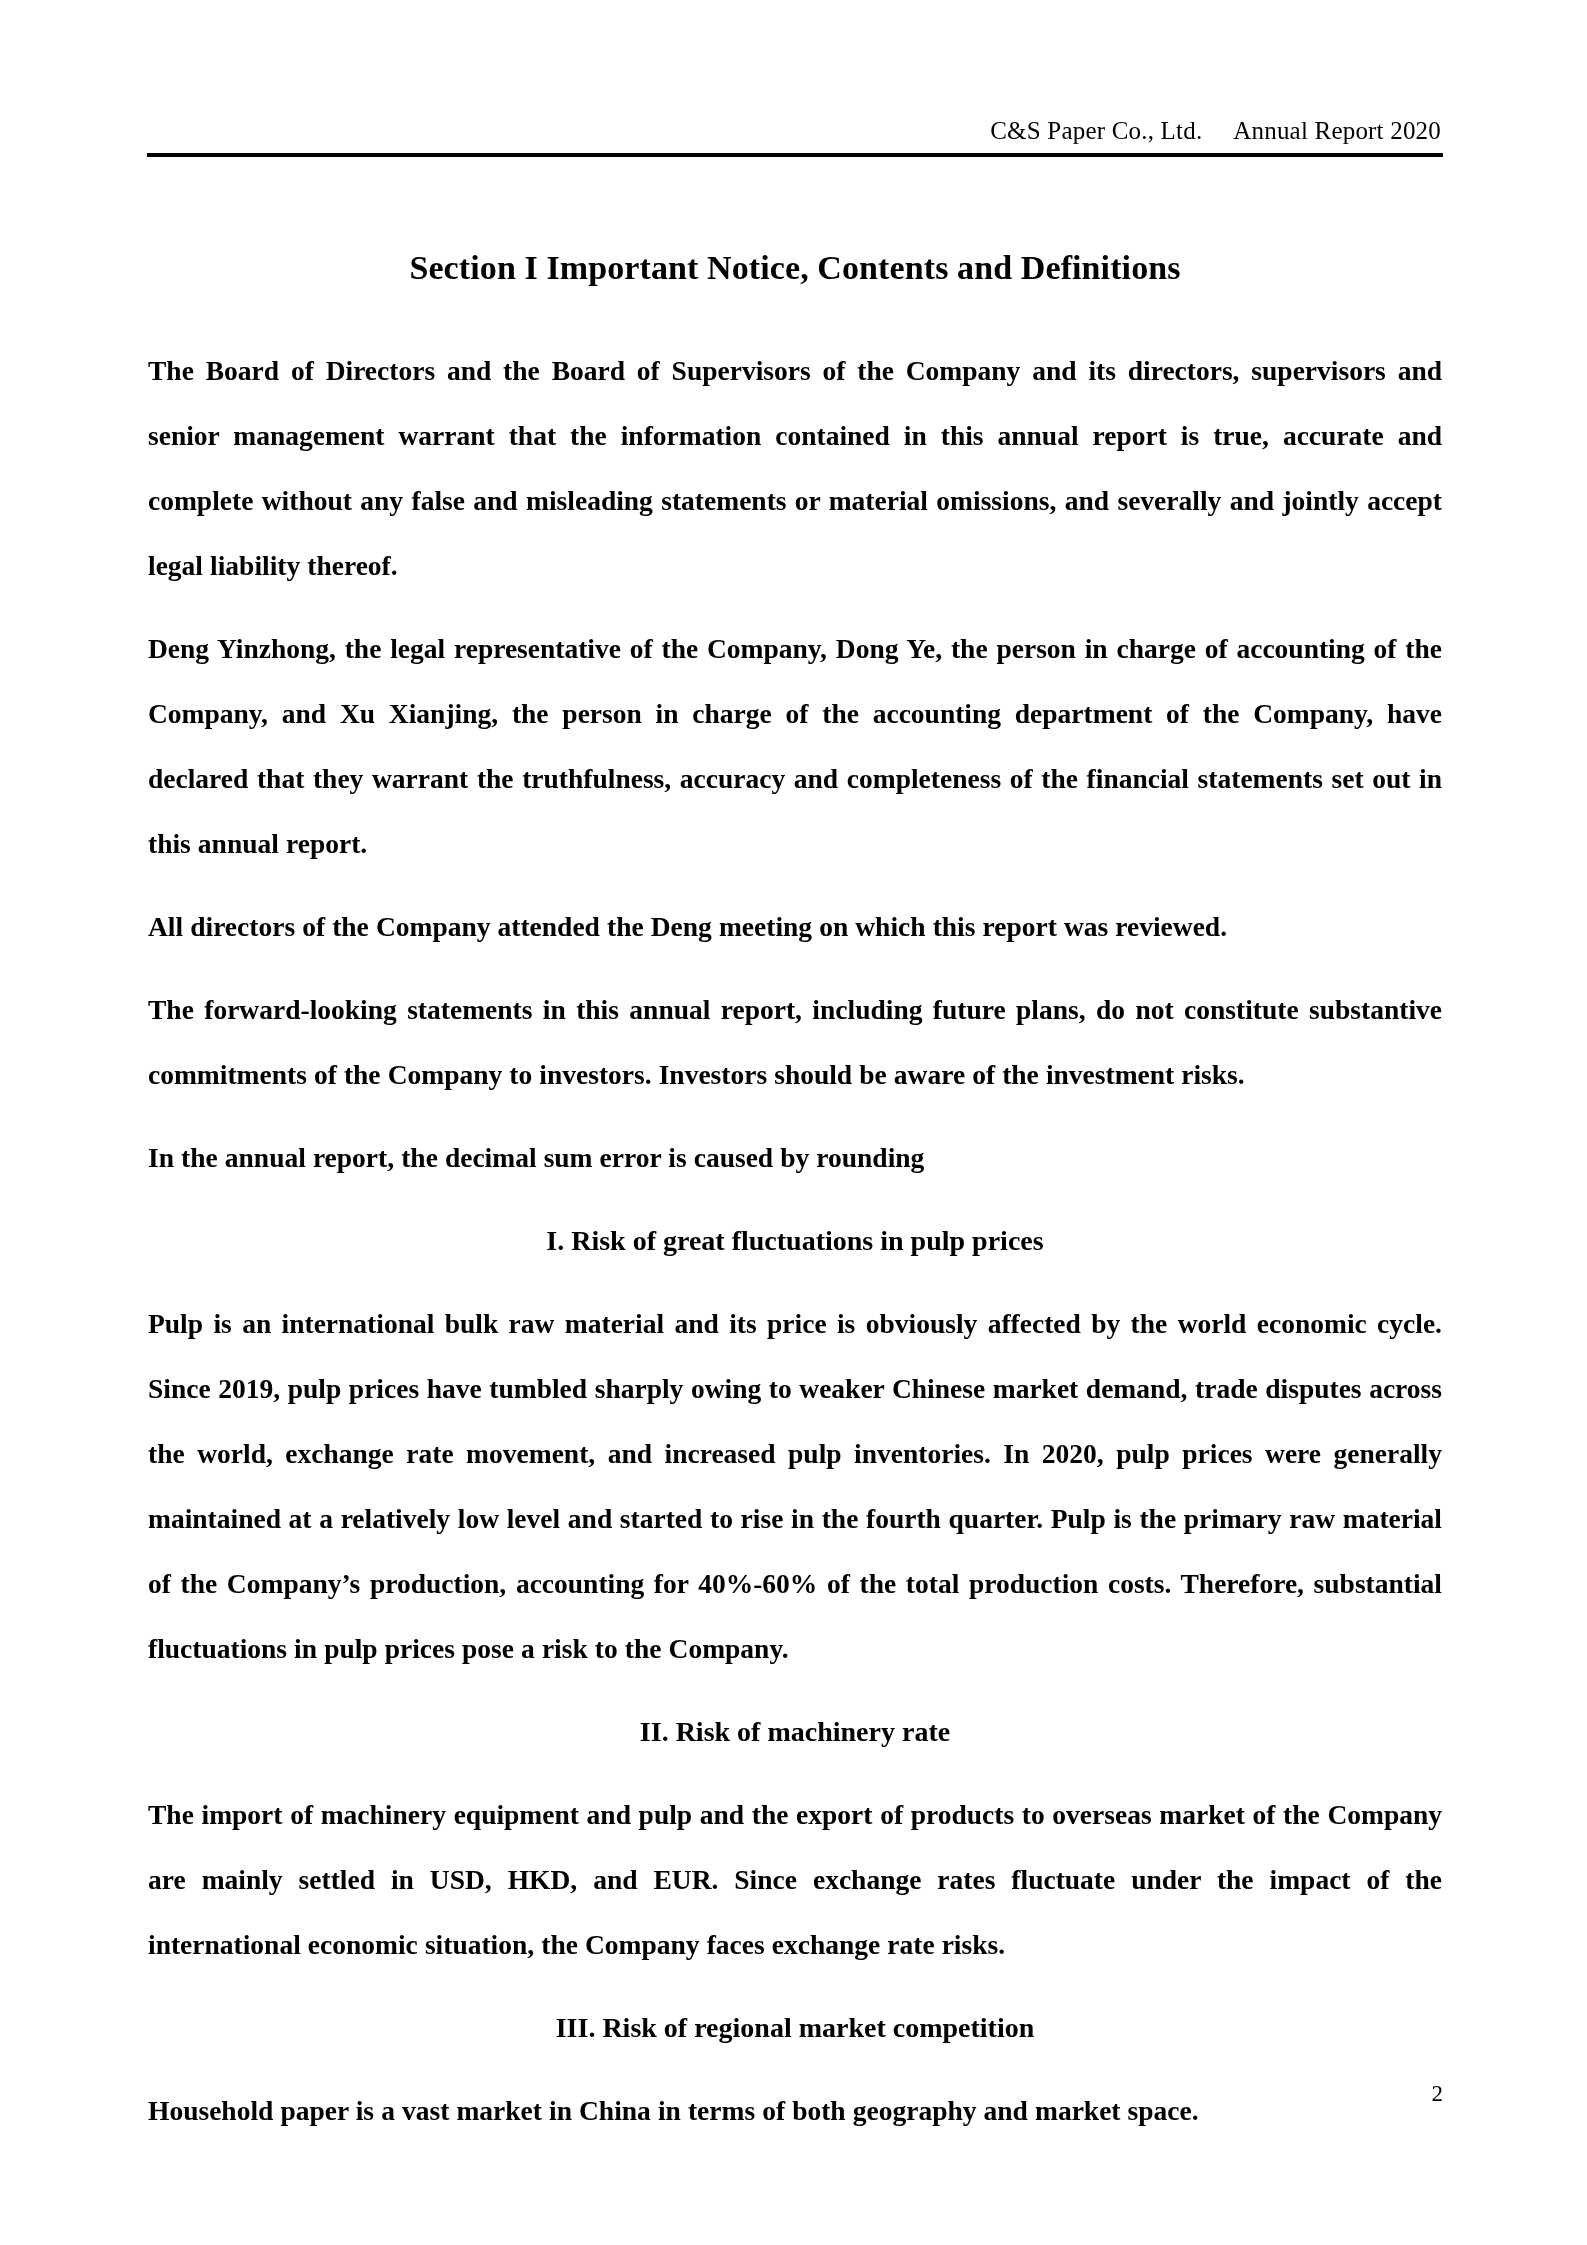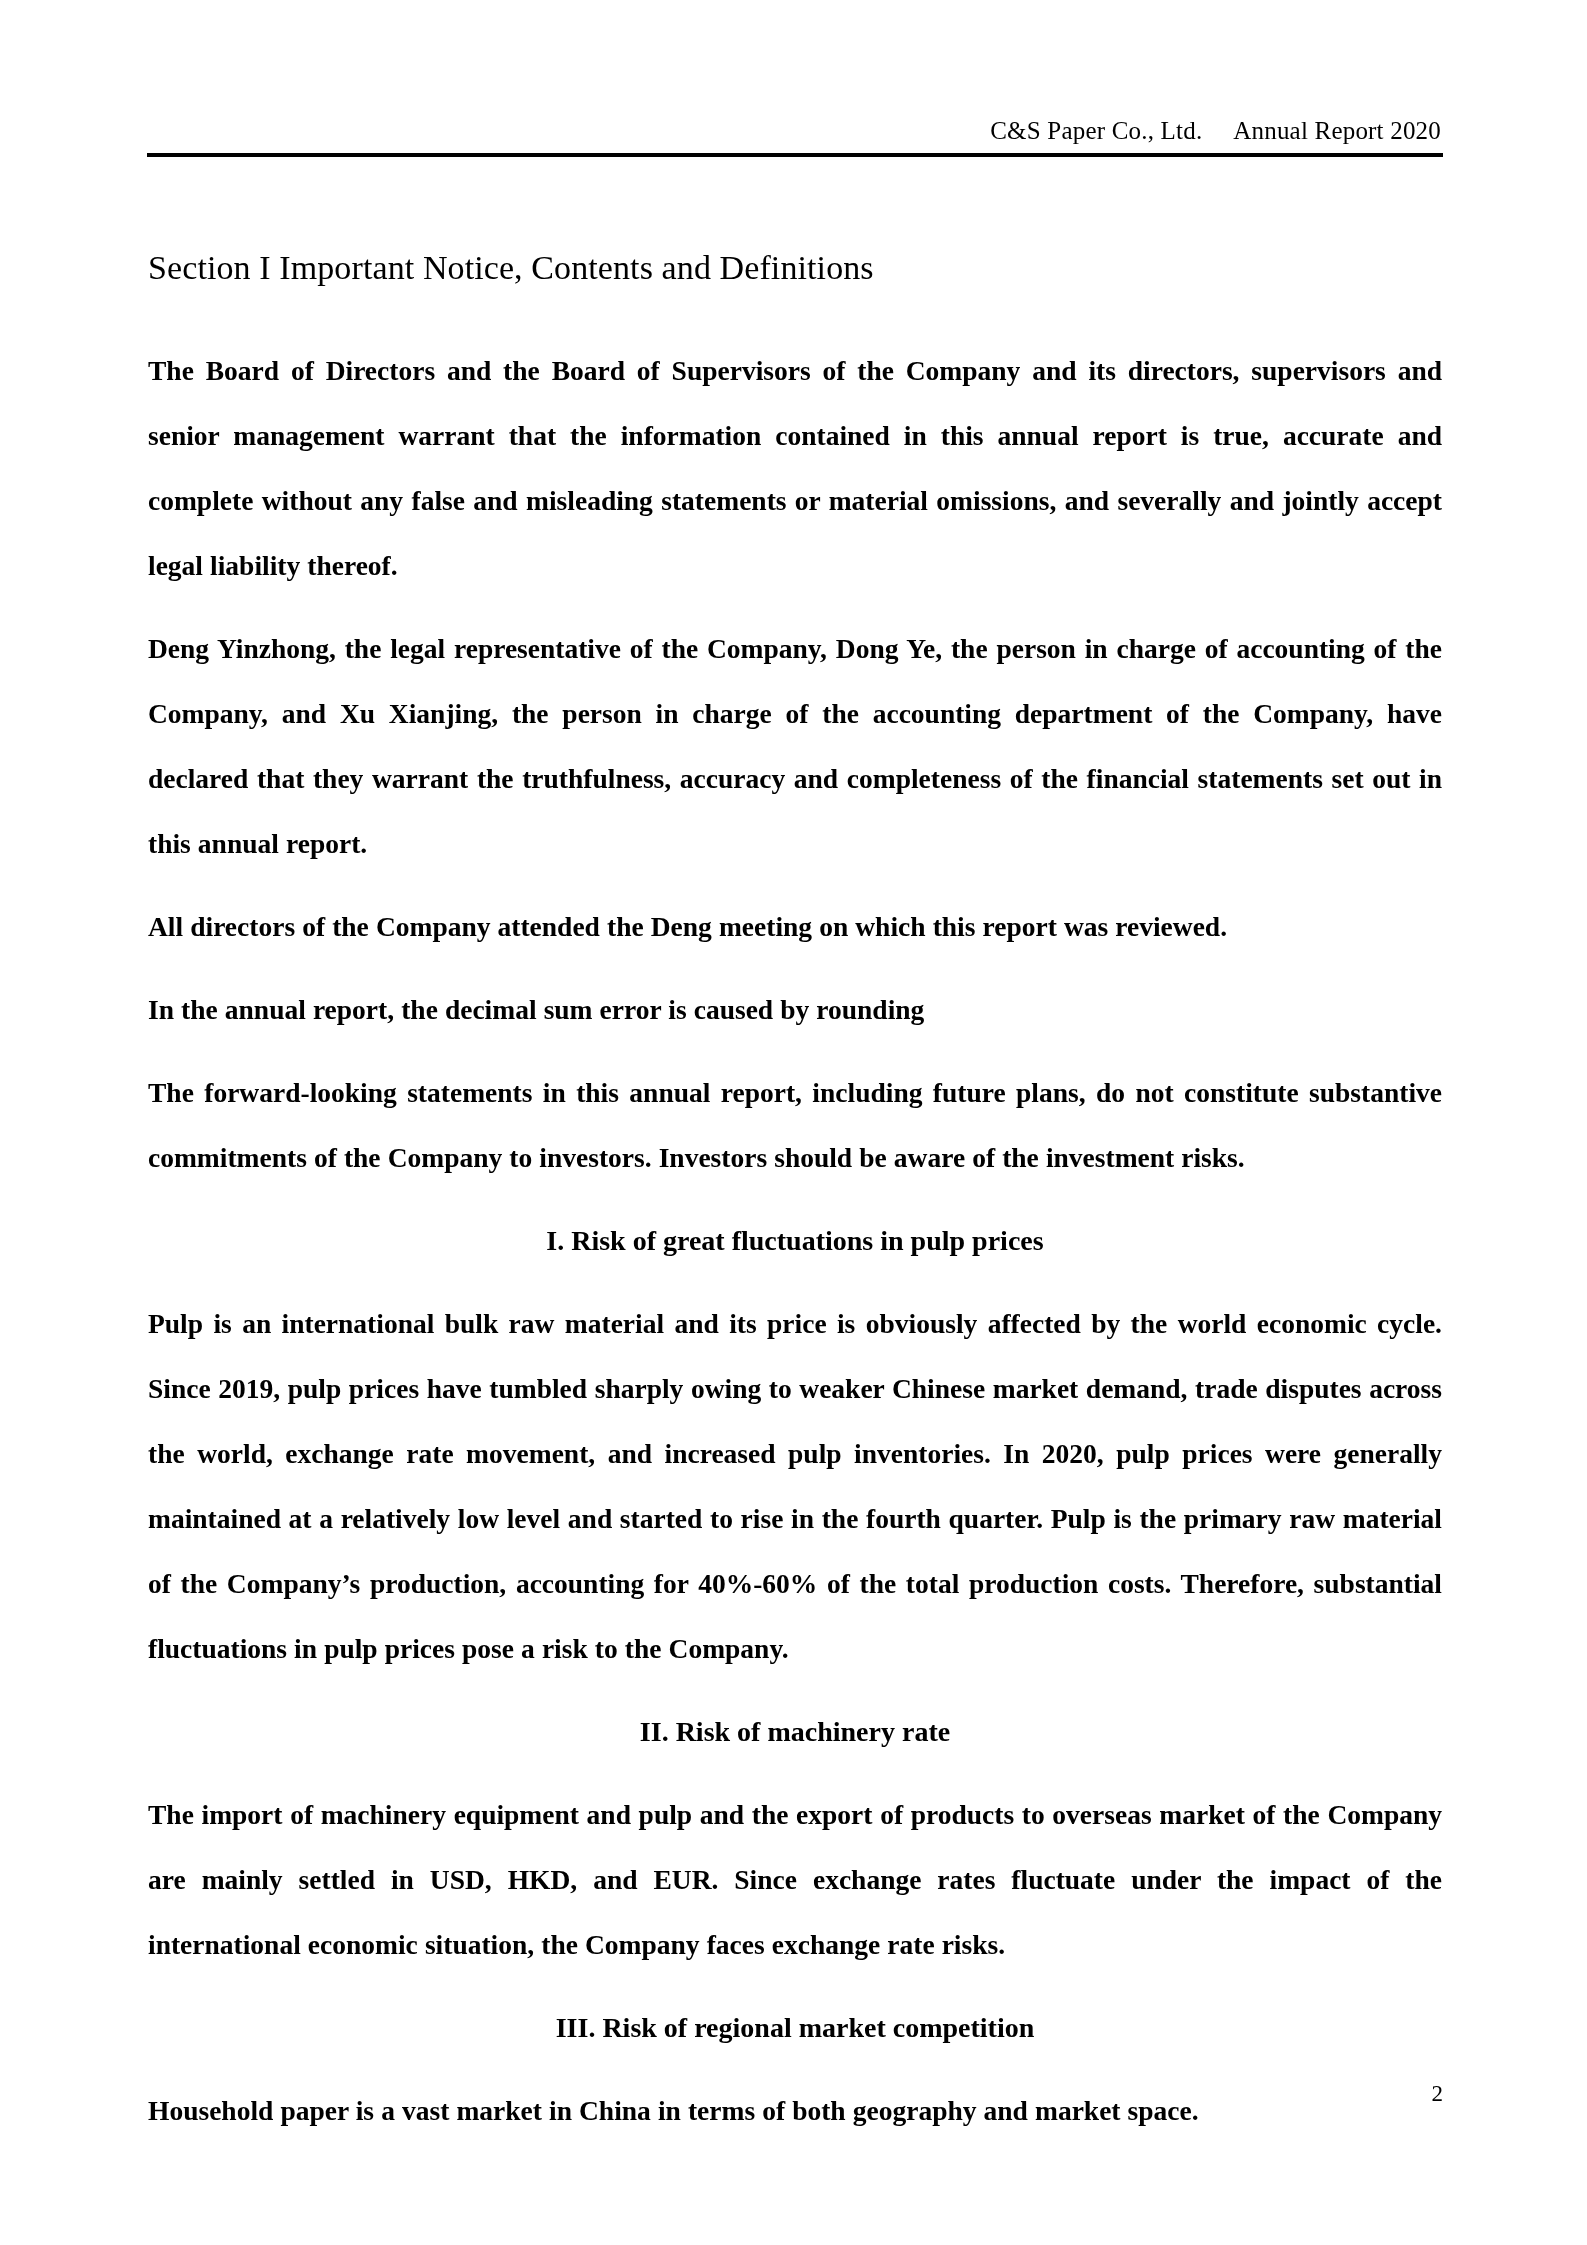--- a/index.html
+++ b/index.html
@@ -45,21 +45,22 @@
   
   .content {
     position: absolute;
     top: 238px;
     left: 148px;
     width: 1294px;
   }
 
   .doc-title {
     font-size: 34px;
-    font-weight: normal;
+    font-weight: bold;
+    text-align: center;
     line-height: 44px;
     margin: 0 0 48px 0;
     letter-spacing: 0.1px;
   }
 
   p.para {
     font-size: 27.5px;
     font-weight: bold;
     line-height: 65px;
     margin: 0 0 18px 0;
@@ -107,23 +108,23 @@
   <div class="content">
 
     <h1 class="doc-title">Section I Important Notice, Contents and Definitions</h1>
 
     <p class="para">The Board of Directors and the Board of Supervisors of the Company and its directors, supervisors and senior management warrant that the information contained in this annual report is true, accurate and complete without any false and misleading statements or material omissions, and severally and jointly accept legal liability thereof.</p>
 
     <p class="para">Deng Yinzhong, the legal representative of the Company, Dong Ye, the person in charge of accounting of the Company, and Xu Xianjing, the person in charge of the accounting department of the Company, have declared that they warrant the truthfulness, accuracy and completeness of the financial statements set out in this annual report.</p>
 
     <p class="para single">All directors of the Company attended the Deng meeting on which this report was reviewed.</p>
 
+    <p class="para">The forward-looking statements in this annual report, including future plans, do not constitute substantive commitments of the Company to investors. Investors should be aware of the investment risks.</p>
+
     <p class="para single">In the annual report, the decimal sum error is caused by rounding</p>
-
-    <p class="para">The forward-looking statements in this annual report, including future plans, do not constitute substantive commitments of the Company to investors. Investors should be aware of the investment risks.</p>
 
     <h2 class="subhead">I. Risk of great fluctuations in pulp prices</h2>
 
     <p class="para">Pulp is an international bulk raw material and its price is obviously affected by the world economic cycle. Since 2019, pulp prices have tumbled sharply owing to weaker Chinese market demand, trade disputes across the world, exchange rate movement, and increased pulp inventories. In 2020, pulp prices were generally maintained at a relatively low level and started to rise in the fourth quarter. Pulp is the primary raw material of the Company’s production, accounting for 40%-60% of the total production costs. Therefore, substantial fluctuations in pulp prices pose a risk to the Company.</p>
 
     <h2 class="subhead">II. Risk of machinery rate</h2>
 
     <p class="para">The import of machinery equipment and pulp and the export of products to overseas market of the Company are mainly settled in USD, HKD, and EUR. Since exchange rates fluctuate under the impact of the international economic situation, the Company faces exchange rate risks.</p>
 
     <h2 class="subhead">III. Risk of regional market competition</h2>

